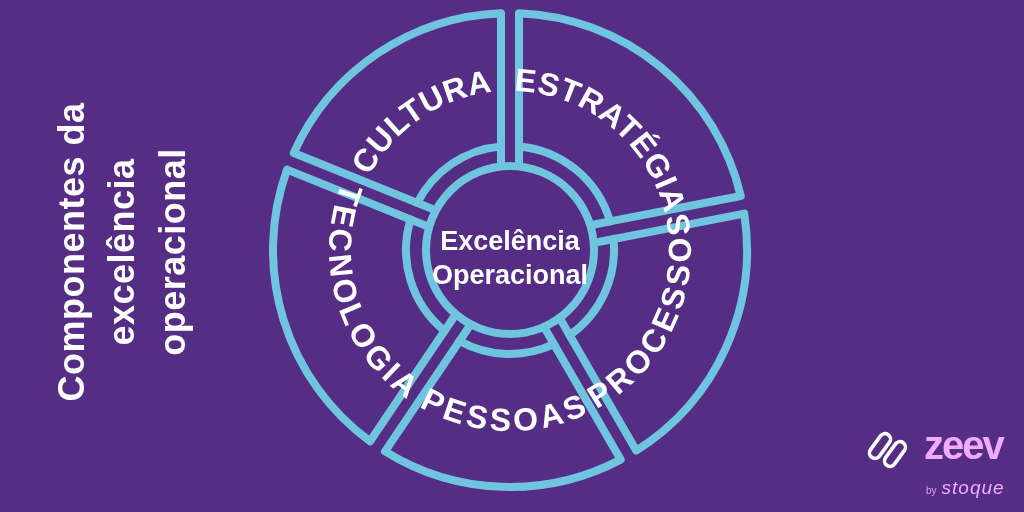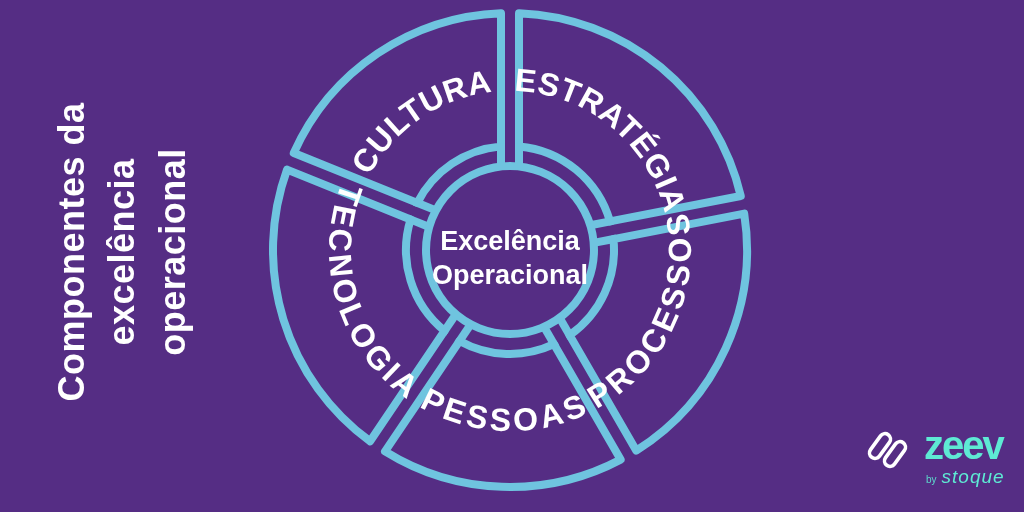--- a/index.html
+++ b/index.html
@@ -18,27 +18,27 @@
   .seg-label{
     fill:#ffffff;font-weight:700;font-size:32px;letter-spacing:2px;
     font-family:"Liberation Sans","DejaVu Sans",sans-serif;
   }
   .center-label{
     fill:#ffffff;font-weight:700;font-size:27px;text-anchor:middle;
     font-family:"Liberation Sans","DejaVu Sans",sans-serif;
   }
   .logo{
     position:absolute;left:862px;top:423px;
-    display:flex;align-items:flex-start;gap:10px;color:#5eead4;
+    display:flex;align-items:flex-start;gap:10px;color:#f0abfc;
   }
   .logo-text{display:flex;flex-direction:column;margin-top:3px;}
   .logo-name{
     font-size:40px;font-weight:700;line-height:0.95;letter-spacing:-2px;
   }
-  .logo-byline{display:flex;align-items:baseline;gap:5px;margin-top:2px;padding-left:2px;}
+  .logo-byline{display:flex;align-items:baseline;gap:5px;margin-top:13px;padding-left:2px;}
   .logo-by{font-size:10px;opacity:0.9;}
   .logo-brand{font-size:19px;font-weight:400;letter-spacing:1px;font-style:italic;}
 </style>
 </head>
 <body>
 
 <div class="side-title">
   <div>Componentes da</div>
   <div>excelência</div>
   <div>operacional</div>

